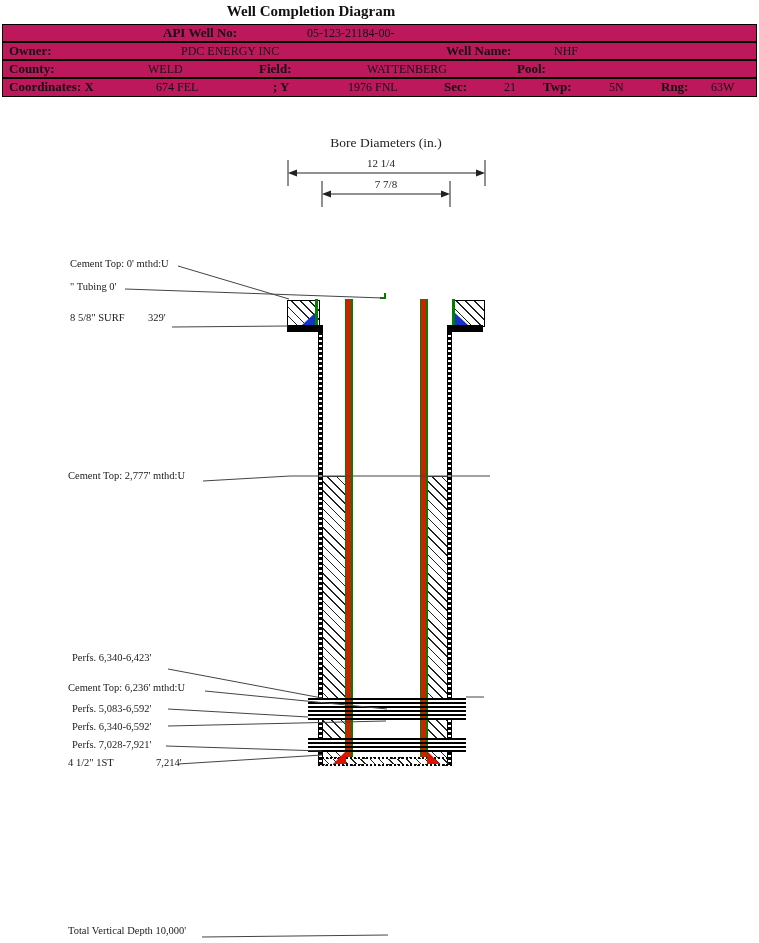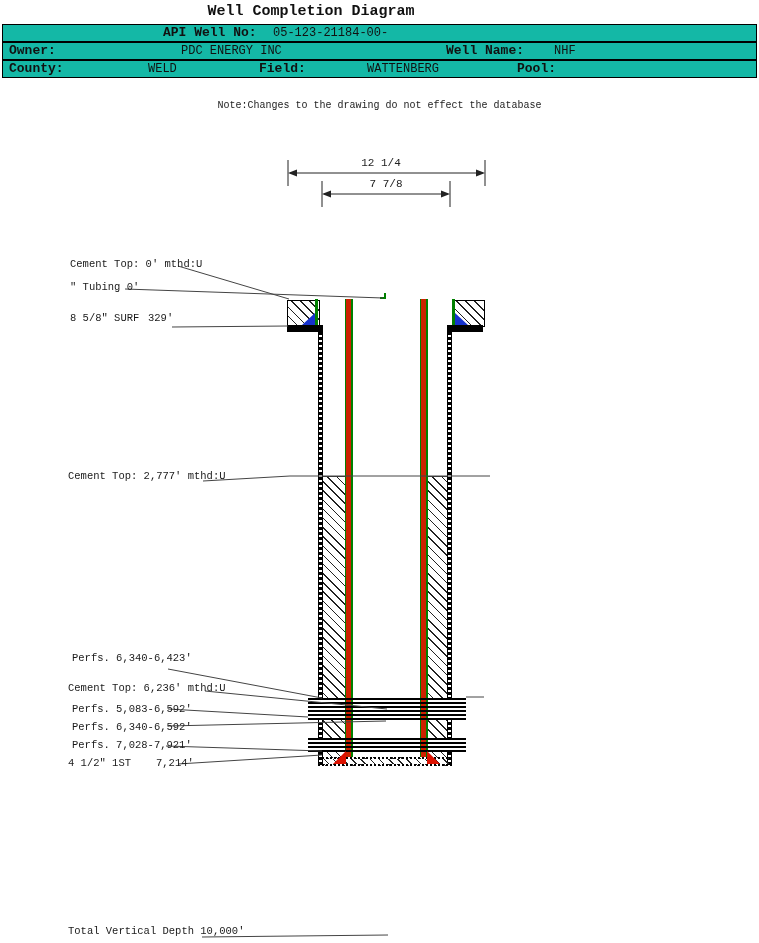--- a/index.html
+++ b/index.html
@@ -1,20 +1,20 @@
 <!DOCTYPE html>
 <html><head>
 <meta charset="utf-8">
 <style>
   html,body{margin:0;padding:0;background:#fff;}
   .page{position:relative;width:759px;height:943px;background:#fff;
-        font-family:Liberation Mono, monospace;color:#111;overflow:hidden;}
+        font-family:Liberation Serif, serif;color:#111;overflow:hidden;}
   .title{position:absolute;top:3px;left:0;width:622px;text-align:center;
          font-size:15px;font-weight:bold;}
-  .trow{position:absolute;left:2px;width:753px;height:16px;border:1px solid #000;background:#14b8a6;}
+  .trow{position:absolute;left:2px;width:753px;height:16px;border:1px solid #000;background:#be185d;}
   .trow span{position:absolute;top:0;line-height:16px;white-space:nowrap;}
   .tlabel{font-size:13px;font-weight:bold;}
   .tvalue{font-size:12px;}
   .note{position:absolute;top:100px;left:0;width:759px;text-align:center;font-size:10px;color:#222;}
   .bore-title{position:absolute;top:135px;left:236px;width:300px;text-align:center;font-size:13.5px;color:#222;}
   .dim-label{position:absolute;width:100px;text-align:center;font-size:11px;color:#222;}
   .overlay{position:absolute;left:0;top:0;z-index:8;pointer-events:none;}
   .ann{position:absolute;font-size:10.5px;color:#1a1a1a;white-space:nowrap;z-index:9;}
   
   .hatch{background:repeating-linear-gradient(45deg,#222 0,#222 1.1px,transparent 1.1px,transparent 6.5px);}
@@ -40,39 +40,51 @@
 </style>
 </head>
 <body>
 
 <div class="page">
 
   <div class="title">Well Completion Diagram</div>
 
   <div class="trow" style="top:24px">
     <span class="tlabel" style="left:160px">API Well No:</span>
-    <span class="tvalue" style="left:270px">05-123-21184-00-</span>
+    <span class="tvalue" style="left:304px">05-123-21184-00-</span>
   </div>
   <div class="trow" style="top:42px">
     <span class="tlabel" style="left:6px">Owner:</span>
     <span class="tvalue" style="left:178px">PDC ENERGY INC</span>
     <span class="tlabel" style="left:443px">Well Name:</span>
     <span class="tvalue" style="left:551px">NHF</span>
   </div>
   <div class="trow" style="top:60px">
     <span class="tlabel" style="left:6px">County:</span>
     <span class="tvalue" style="left:145px">WELD</span>
     <span class="tlabel" style="left:256px">Field:</span>
     <span class="tvalue" style="left:364px">WATTENBERG</span>
     <span class="tlabel" style="left:514px">Pool:</span>
     <span class="tvalue" style="left:560px"></span>
   </div>
+  <div class="trow" style="top:78px;height:17px">
+    <span class="tlabel" style="left:6px">Coordinates: X</span>
+    <span class="tvalue" style="left:153px">674 FEL</span>
+    <span class="tlabel" style="left:270px">; Y</span>
+    <span class="tvalue" style="left:345px">1976 FNL</span>
+    <span class="tlabel" style="left:441px">Sec:</span>
+    <span class="tvalue" style="left:501px">21</span>
+    <span class="tlabel" style="left:540px">Twp:</span>
+    <span class="tvalue" style="left:606px">5N</span>
+    <span class="tlabel" style="left:658px">Rng:</span>
+    <span class="tvalue" style="left:708px">63W</span>
+  </div>
 
-  <div class="note">Note:Changes to the drawing do not effect the database</div>
 
+  <div class="bore-title">Bore Diameters (in.)</div>
   <div class="dim-label" style="top:157px;left:331px">12 1/4</div>
   <div class="dim-label" style="top:178px;left:336px">7 7/8</div>
 
   <svg class="overlay" width="759" height="943">
     <g stroke="#444" stroke-width="1" fill="none">
       <line x1="178" y1="266" x2="289" y2="299"></line>
       <line x1="125" y1="289" x2="383" y2="298"></line>
       <line x1="172" y1="327" x2="288" y2="326"></line>
       <polyline points="203,481 290,476 490,476"></polyline>
       <line x1="168" y1="669" x2="322" y2="698"></line>

